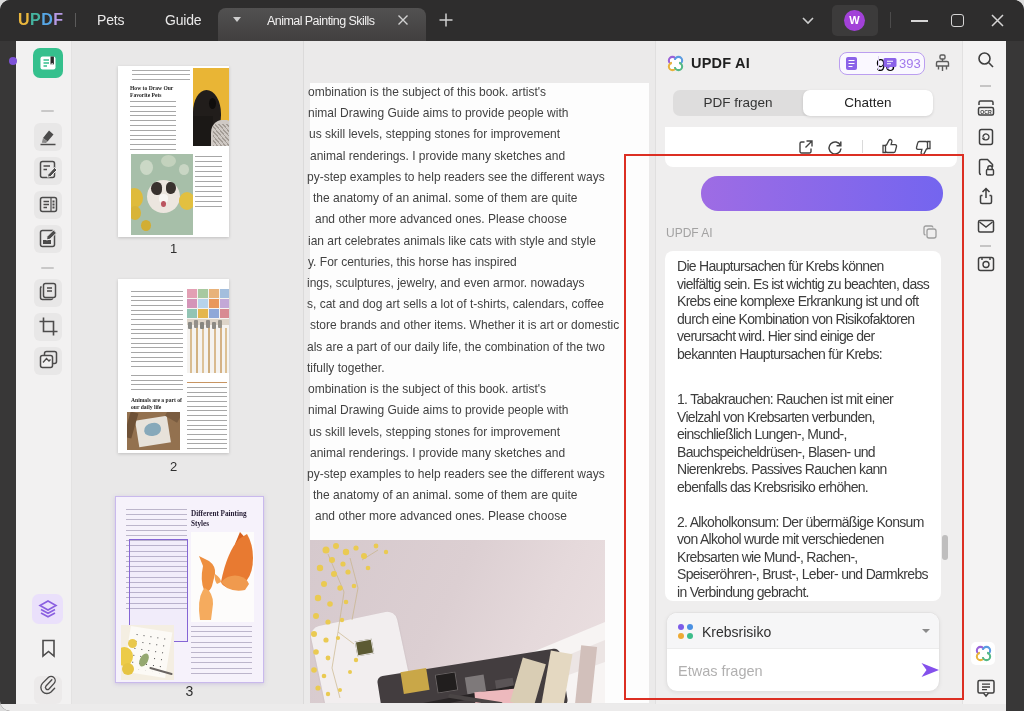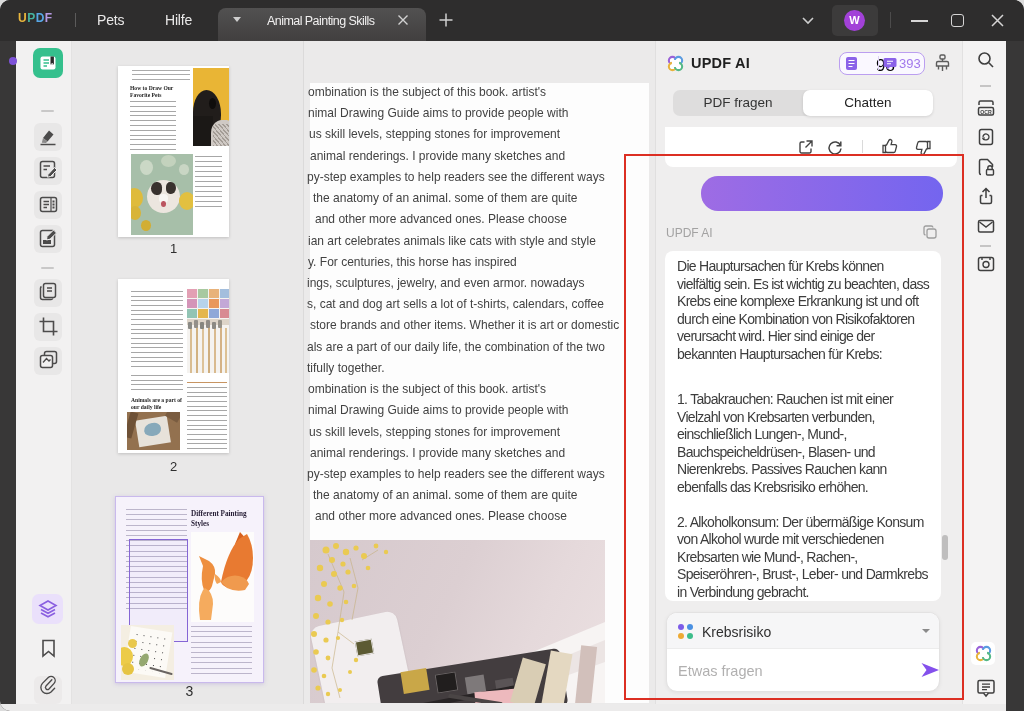--- a/index.html
+++ b/index.html
@@ -9,26 +9,26 @@
   .dt { position:absolute; font-size:13.5px; color:#424242; white-space:pre;
         transform:scaleX(0.89); transform-origin:0 0; }
   #win { position:absolute; left:0; top:0; width:1024px; height:711px;
     background:#383737; border-radius:10px 10px 0 10px; overflow:hidden; }
   #titlebar { position:absolute; left:0; top:0; width:1024px; height:41px; background:#2e2d2d; }
 </style>
 </head>
 <body>
 <div id="win">
   <div id="titlebar">
-    <div class="abs" style="left:18px;top:11px;font-size:12px;font-weight:bold;letter-spacing:0.5px;">
+    <div class="abs" style="left:18px;top:11px;font-size:16px;font-weight:bold;letter-spacing:0.5px;">
       <span style="color:#eab73d;">U</span><span style="color:#45b3a0;">P</span><span style="color:#57a7e6;">D</span><span style="color:#b79ae4;">F</span>
     </div>
     <div class="abs" style="left:75px;top:13px;width:1px;height:14px;background:#5c5b5b;"></div>
     <div class="abs" style="left:97px;top:12px;font-size:14px;color:#e9e8e8;letter-spacing:-0.2px;">Pets</div>
-    <div class="abs" style="left:165px;top:12px;font-size:14px;color:#e9e8e8;letter-spacing:-0.2px;">Hilfe</div>
+    <div class="abs" style="left:165px;top:12px;font-size:14px;color:#e9e8e8;letter-spacing:-0.2px;">Guide</div>
     <div class="abs" style="left:218px;top:8px;width:208px;height:33px;background:linear-gradient(#525151,#413f3f);border-radius:8px 8px 0 0;"></div>
     <div class="abs" style="left:233px;top:17px;width:0;height:0;border-left:4.5px solid transparent;border-right:4.5px solid transparent;border-top:5.5px solid #cfcfcf;"></div>
     <div class="abs" style="left:267px;top:14px;font-size:12.5px;color:#f1f0f0;letter-spacing:-0.55px;">Animal Painting Skills</div>
     <svg class="abs" style="left:397px;top:14px;" width="12" height="12" viewBox="0 0 12 12">
         <path d="M1.5 1.5 L10.5 10.5 M10.5 1.5 L1.5 10.5" stroke="#d2d2d2" stroke-width="1.4"></path>
       </svg>
     <svg class="abs" style="left:439px;top:13px;" width="14" height="14" viewBox="0 0 14 14">
         <path d="M7 0.5 V13.5 M0.5 7 H13.5" stroke="#cfcfcf" stroke-width="1.5"></path>
       </svg>
     <svg class="abs" style="left:801px;top:16px;" width="14" height="9" viewBox="0 0 14 9">

